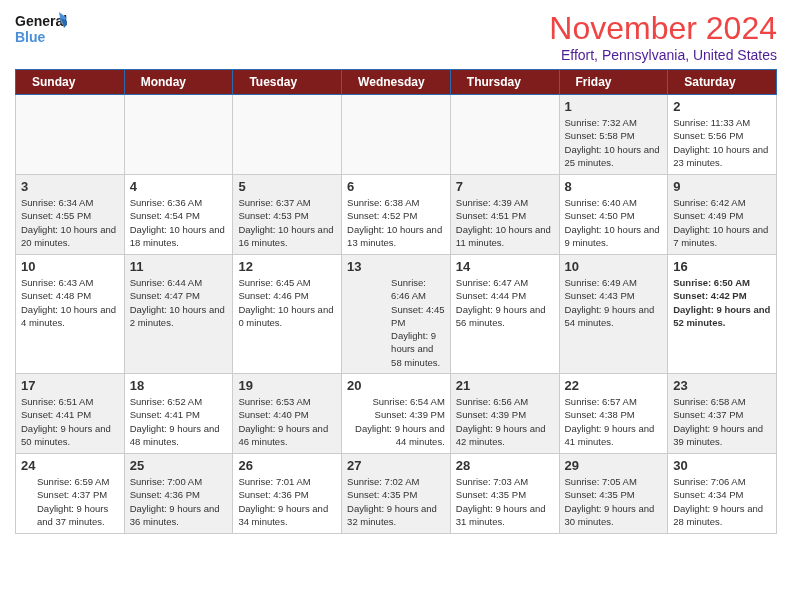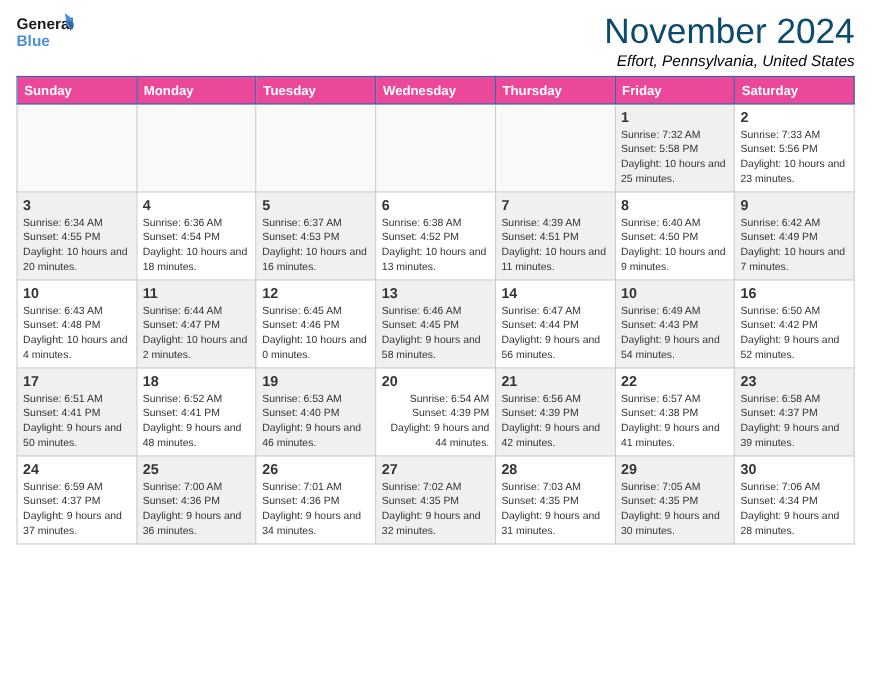--- a/index.html
+++ b/index.html
@@ -5,30 +5,30 @@
     * { box-sizing: border-box; margin: 0; padding: 0; }
     body { font-family: Arial, sans-serif; background: #fff; width: 792px; height: 612px; overflow: hidden; }
     
     .container { width: 792px; padding: 10px 15px; }
     
     .header-row { display: flex; align-items: flex-start; justify-content: space-between; margin-bottom: 6px; }
     
     .logo { display: flex; align-items: center; }
     
     .title-block { text-align: right; }
-    .month-title { font-size: 32px; font-weight: normal; color: #0c4a6e; }
-    .location { font-size: 14px; color: #000000; font-style: italic; }
+    .month-title { font-size: 32px; font-weight: normal; color: #ef4444; }
+    .location { font-size: 14px; color: #4c1d95; }
     
     .calendar { width: 100%; border-collapse: collapse; }
     
     .calendar th {
-      background-color: #ec4899;
+      background-color: #7f1d1d;
       color: white;
       text-align: left;
-      padding: 5px 6px;
+      padding: 5px 16px;
       font-size: 12px;
       border: 1px solid #2a6aaf;
     }
     
     .calendar td {
       border: 1px solid #ccc;
       vertical-align: top;
       padding: 4px 5px;
       width: calc(100% / 7);
       font-size: 10px;
@@ -82,21 +82,21 @@
           <td class="empty"></td>
           <td class="empty"></td>
           <td class="shaded">
             <span class="day-num">1</span>
             <div class="day-info" style="white-space: pre-line;">Sunrise: 7:32 AM
 Sunset: 5:58 PM
 Daylight: 10 hours and 25 minutes.</div>
           </td>
           <td>
             <span class="day-num">2</span>
-            <div class="day-info" style="white-space: pre-line;">Sunrise: 7:33 AM
+            <div class="day-info" style="white-space: pre-line;">Sunrise: 11:33 AM
 Sunset: 5:56 PM
 Daylight: 10 hours and 23 minutes.</div>
           </td>
         </tr>
         <tr>
           <td class="shaded">
             <span class="day-num">3</span>
             <div class="day-info" style="white-space: pre-line;">Sunrise: 6:34 AM
 Sunset: 4:55 PM
 Daylight: 10 hours and 20 minutes.</div>
@@ -152,39 +152,39 @@
 Daylight: 10 hours and 2 minutes.</div>
           </td>
           <td>
             <span class="day-num">12</span>
             <div class="day-info" style="white-space: pre-line;">Sunrise: 6:45 AM
 Sunset: 4:46 PM
 Daylight: 10 hours and 0 minutes.</div>
           </td>
           <td class="shaded">
             <span class="day-num">13</span>
-            <div class="day-info" style="white-space: pre-line;">Sunrise: 6:46 AM
+            <div class="day-info" style="white-space: pre-line; margin-left: 44px;">Sunrise: 6:46 AM
 Sunset: 4:45 PM
 Daylight: 9 hours and 58 minutes.</div>
           </td>
           <td>
             <span class="day-num">14</span>
             <div class="day-info" style="white-space: pre-line;">Sunrise: 6:47 AM
 Sunset: 4:44 PM
 Daylight: 9 hours and 56 minutes.</div>
           </td>
           <td class="shaded">
             <span class="day-num">10</span>
             <div class="day-info" style="white-space: pre-line;">Sunrise: 6:49 AM
 Sunset: 4:43 PM
 Daylight: 9 hours and 54 minutes.</div>
           </td>
           <td>
             <span class="day-num">16</span>
-            <div class="day-info" style="white-space: pre-line;">Sunrise: 6:50 AM
+            <div class="day-info" style="white-space: pre-line; font-weight: bold;">Sunrise: 6:50 AM
 Sunset: 4:42 PM
 Daylight: 9 hours and 52 minutes.</div>
           </td>
         </tr>
         <tr>
           <td class="shaded">
             <span class="day-num">17</span>
             <div class="day-info" style="white-space: pre-line;">Sunrise: 6:51 AM
 Sunset: 4:41 PM
 Daylight: 9 hours and 50 minutes.</div>
@@ -222,21 +222,21 @@
           <td class="shaded">
             <span class="day-num">23</span>
             <div class="day-info" style="white-space: pre-line;">Sunrise: 6:58 AM
 Sunset: 4:37 PM
 Daylight: 9 hours and 39 minutes.</div>
           </td>
         </tr>
         <tr>
           <td>
             <span class="day-num">24</span>
-            <div class="day-info" style="white-space: pre-line;">Sunrise: 6:59 AM
+            <div class="day-info" style="white-space: pre-line; margin-left: 16px;">Sunrise: 6:59 AM
 Sunset: 4:37 PM
 Daylight: 9 hours and 37 minutes.</div>
           </td>
           <td class="shaded">
             <span class="day-num">25</span>
             <div class="day-info" style="white-space: pre-line;">Sunrise: 7:00 AM
 Sunset: 4:36 PM
 Daylight: 9 hours and 36 minutes.</div>
           </td>
           <td>

